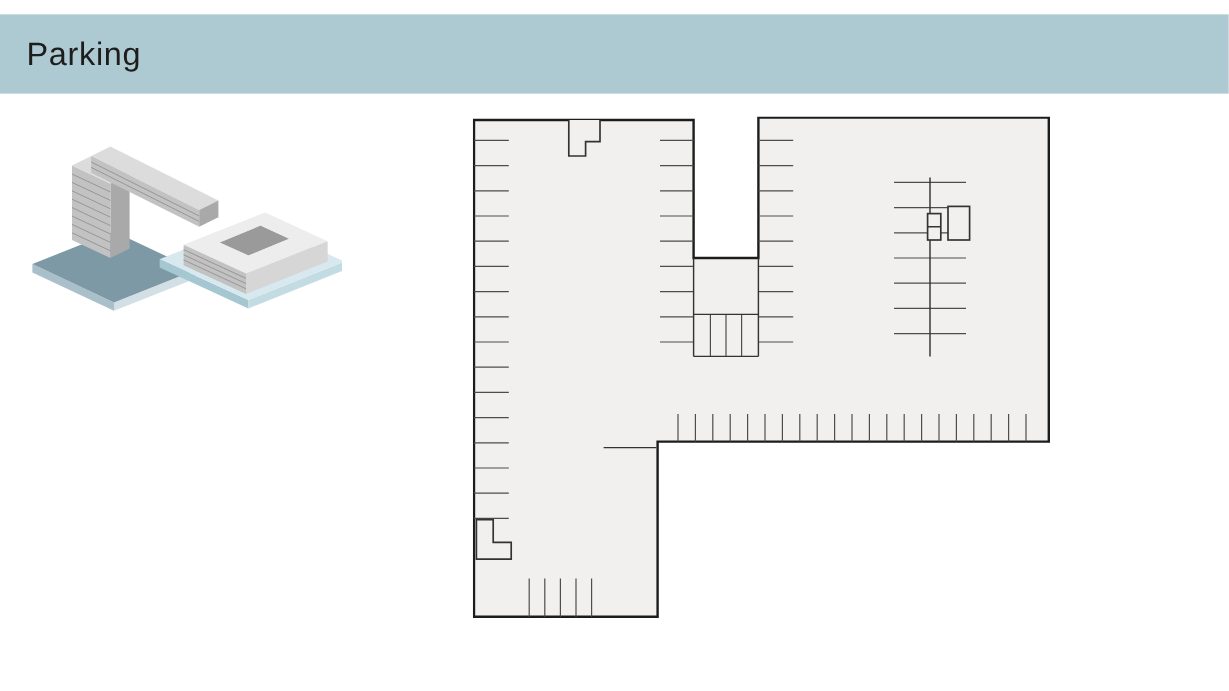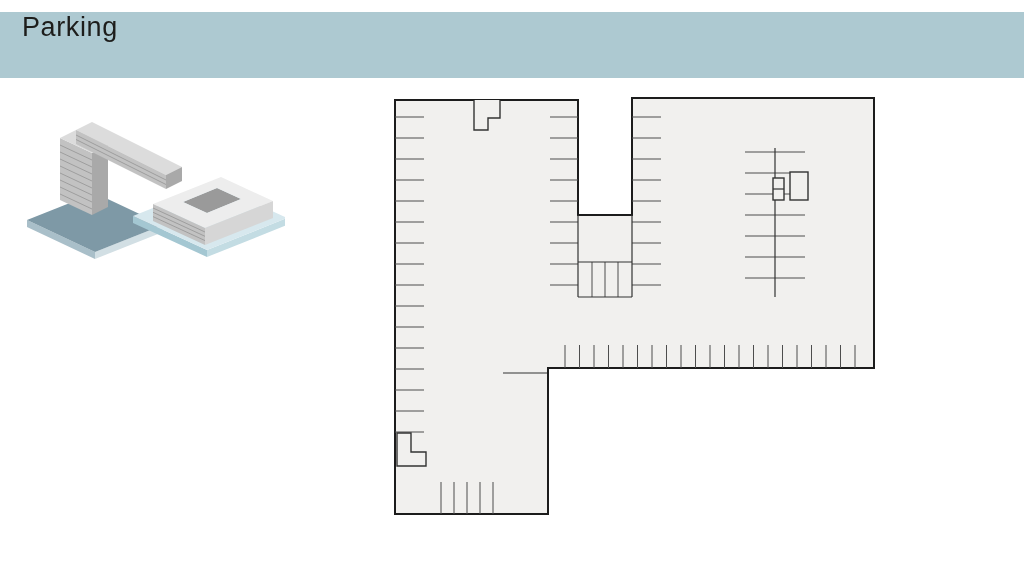--- a/index.html
+++ b/index.html
@@ -6,21 +6,21 @@
     margin:0;padding:0;
     width:1024px;height:576px;
     background:var(--page-bg,#ffffff);
     overflow:hidden;
     font-family:"Liberation Sans",sans-serif;
   }
   .slide{position:relative;width:1024px;height:576px;}
   .titlebar{
     position:absolute;top:12px;left:0;width:100%;height:66px;
     background:var(--header-bg,#adc9d1);
-    display:flex;align-items:flex-start;
+    display:flex;align-items:center;
   }
   .titlebar h1{
     margin:0 0 0 22px;
     font-size:27px;font-weight:400;letter-spacing:.6px;
     color:var(--header-text,#1d1d1b);
   }
   .illustration{position:absolute;left:25px;top:98px;width:260px;height:170px;}
   .floorplan{position:absolute;left:394px;top:97px;width:482px;height:419px;}
   svg{display:block;width:100%;height:100%;}
   .ticks line{stroke:var(--plan-tick,#4d4d4d);stroke-width:1;}

